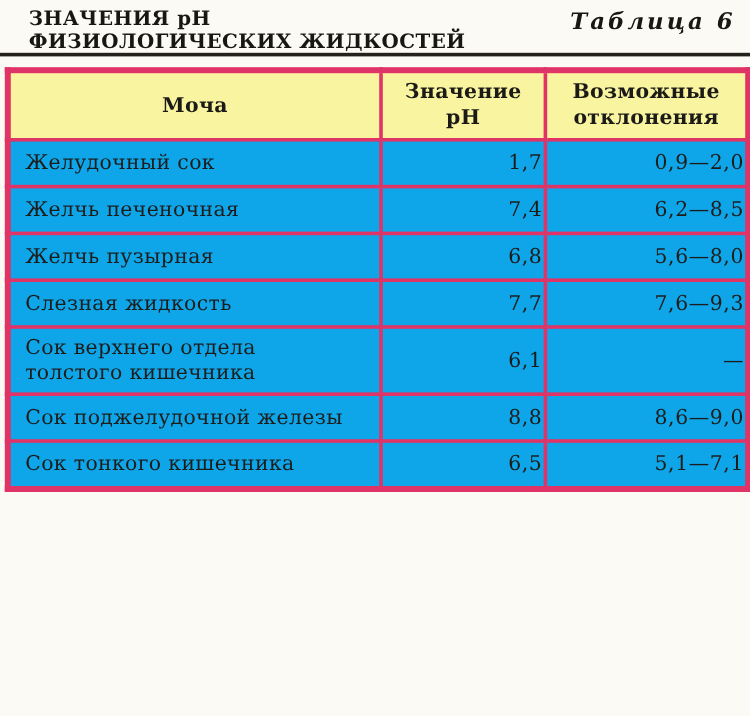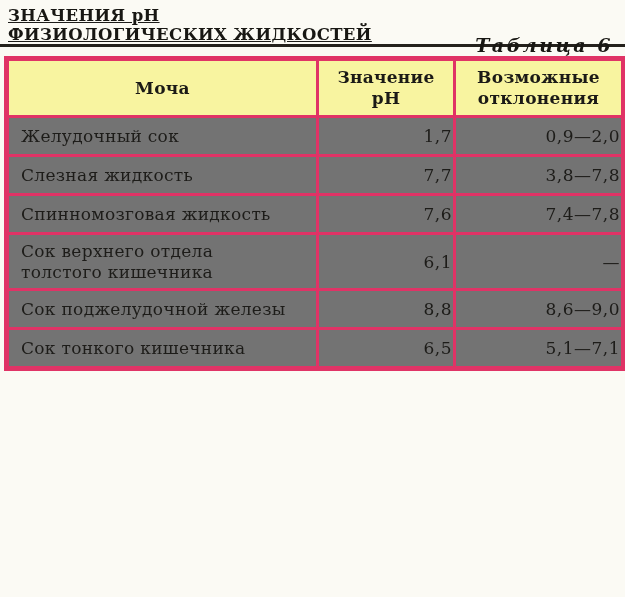--- a/index.html
+++ b/index.html
@@ -10,42 +10,40 @@
     width: 625px;
     height: 597px;
     background: #fbfaf4;
     font-family: "DejaVu Serif", "Liberation Serif", serif;
     color: #1d1c19;
     overflow: hidden;
     position: relative;
   }
   .header-area {
     position: relative;
-    padding: 6px 8px 0 8px;
+    padding: 6px 8px 0 24px;
     height: 38px;
-    text-decoration: underline;
   }
   .page-title {
     font-weight: bold;
     font-size: 16.5px;
     line-height: 19px;
     letter-spacing: 0.4px;
     white-space: pre-line;
     color: #181713;
   }
   .table-label {
     position: absolute;
     top: 7px;
     right: 12px;
     font-style: italic;
     font-weight: bold;
     font-size: 19px;
     letter-spacing: 2.5px;
     color: #181713;
-    margin-top: 27px;
   }
   .title-rule {
     height: 3px;
     background: #24211c;
     margin: 0;
     width: 625px;
   }
   table.ph-table {
     border-collapse: collapse;
     table-layout: fixed;
@@ -62,21 +60,21 @@
     background: #f8f4a0;
     height: 52px;
     font-weight: bold;
     text-align: center;
     white-space: pre-line;
     line-height: 21px;
     letter-spacing: 0.3px;
     color: #1b1a16;
   }
   .ph-table td {
-    background: #737373;
+    background: #0ea5e9;
     height: 34px;
   }
   .ph-table tr.tall td {
     height: 51px;
   }
   td.cell-medium {
     text-align: left;
     padding-left: 12px;
     white-space: pre-line;
     line-height: 21px;
@@ -115,28 +113,33 @@
 отклонения</th>
     </tr>
   </thead>
   <tbody>
     <tr>
       <td class="cell-medium">Желудочный сок</td>
       <td class="cell-num">1,7</td>
       <td class="cell-num">0,9—2,0</td>
     </tr>
     <tr>
+      <td class="cell-medium">Желчь печеночная</td>
+      <td class="cell-num">7,4</td>
+      <td class="cell-num">6,2—8,5</td>
+    </tr>
+    <tr>
+      <td class="cell-medium">Желчь пузырная</td>
+      <td class="cell-num">6,8</td>
+      <td class="cell-num">5,6—8,0</td>
+    </tr>
+    <tr>
       <td class="cell-medium">Слезная жидкость</td>
       <td class="cell-num">7,7</td>
-      <td class="cell-num">3,8—7,8</td>
-    </tr>
-    <tr>
-      <td class="cell-medium">Спинномозговая жидкость</td>
-      <td class="cell-num">7,6</td>
-      <td class="cell-num">7,4—7,8</td>
+      <td class="cell-num">7,6—9,3</td>
     </tr>
     <tr class="tall">
       <td class="cell-medium">Сок верхнего отдела
 толстого кишечника</td>
       <td class="cell-num">6,1</td>
       <td class="cell-num">—</td>
     </tr>
     <tr>
       <td class="cell-medium">Сок поджелудочной железы</td>
       <td class="cell-num">8,8</td>

